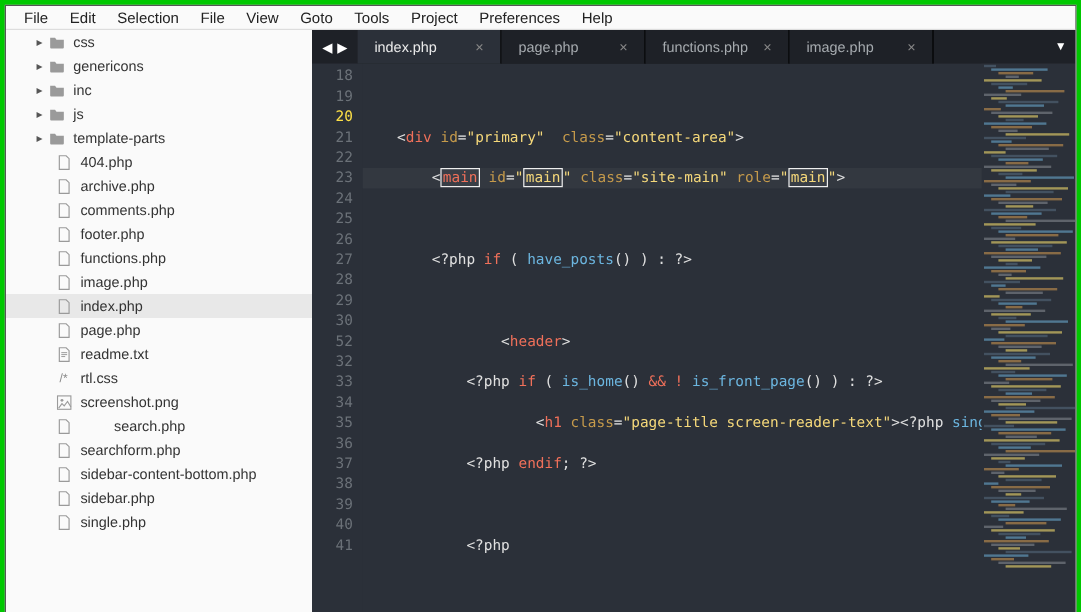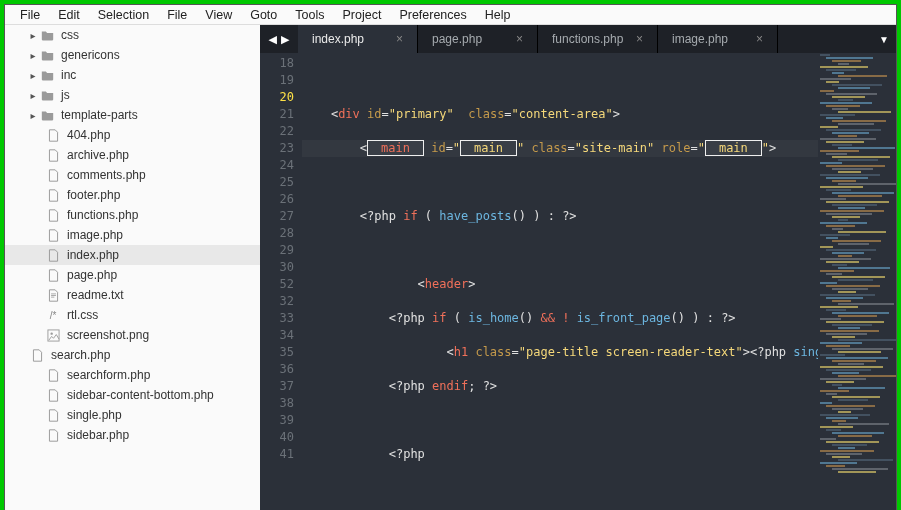--- a/index.html
+++ b/index.html
@@ -28,21 +28,21 @@
   .code { flex:1; font-family:"Consolas", monospace; font-size:12px; line-height:17px; color:#e0e0e0; white-space:pre; padding-top:2px; overflow:hidden; position:relative; }
   .code .ln { height:17px; display:block; }
   .code .ln.curline { background: rgba(255,255,255,0.04); }
   .t  { color:#f0705a; }   
   .a  { color:#c59a4b; }   
   .s  { color:#f5d87a; }   
   .p  { color:#e0e0e0; }   
   .k  { color:#f0705a; }  
   .f  { color:#6cb6e0; }   
   .o  { color:#f0705a; }   
-  .sel-box { border:1px solid #eee; padding: 0 13px; background: rgba(255,255,255,0.03); }
+  .sel-box { border:1px solid #eee; padding: 0 1px; background: rgba(255,255,255,0.03); }
   .minimap { position:absolute; right:0; top:0; width:78px; height:100%; background:linear-gradient(#2b3039,#2b3039); overflow:hidden; }
   .minimap .mm-line { height:2px; margin:1px 4px 1px 2px; }
 </style>
 </head>
 <body>
 
 <div class="app">
 
   <div class="menubar">
     <span>File</span>
@@ -187,21 +187,21 @@
         <div class="tree-row" style="padding-left: 40px;">
           <span class="icon">
             <svg viewBox="0 0 14 14">
               <rect x="1" y="1" width="12" height="12" fill="none" stroke="#9a9a9a"></rect>
               <circle cx="5" cy="5" r="1.3" fill="#9a9a9a"></circle>
               <path d="M2 12l3-4 2 2 3-4 3 5" fill="none" stroke="#9a9a9a"></path>
             </svg>
           </span>
           <span class="label">screenshot.png</span>
         </div>
-        <div class="tree-row" style="padding-left: 24px;">
+        <div class="tree-row" style="padding-left: 40px; gap: 28px;">
           <span class="icon">
             <svg viewBox="0 0 14 16">
               <path d="M2 1h7l3 3v11H2z" fill="none" stroke="#9a9a9a" stroke-width="1.2"></path>
             </svg>
           </span>
           <span class="label">search.php</span>
         </div>
         <div class="tree-row" style="padding-left: 40px;">
           <span class="icon">
             <svg viewBox="0 0 14 16">
@@ -217,29 +217,29 @@
             </svg>
           </span>
           <span class="label">sidebar-content-bottom.php</span>
         </div>
         <div class="tree-row" style="padding-left: 40px;">
           <span class="icon">
             <svg viewBox="0 0 14 16">
               <path d="M2 1h7l3 3v11H2z" fill="none" stroke="#9a9a9a" stroke-width="1.2"></path>
             </svg>
           </span>
+          <span class="label">sidebar.php</span>
+        </div>
+        <div class="tree-row" style="padding-left: 40px;">
+          <span class="icon">
+            <svg viewBox="0 0 14 16">
+              <path d="M2 1h7l3 3v11H2z" fill="none" stroke="#9a9a9a" stroke-width="1.2"></path>
+            </svg>
+          </span>
           <span class="label">single.php</span>
-        </div>
-        <div class="tree-row" style="padding-left: 40px;">
-          <span class="icon">
-            <svg viewBox="0 0 14 16">
-              <path d="M2 1h7l3 3v11H2z" fill="none" stroke="#9a9a9a" stroke-width="1.2"></path>
-            </svg>
-          </span>
-          <span class="label">sidebar.php</span>
         </div>
       </div>
 
     <div class="editor">
 
       <div class="tabstrip">
         <div class="tab-arrows">
           <span>◀</span>
           <span>▶</span>
         </div>

